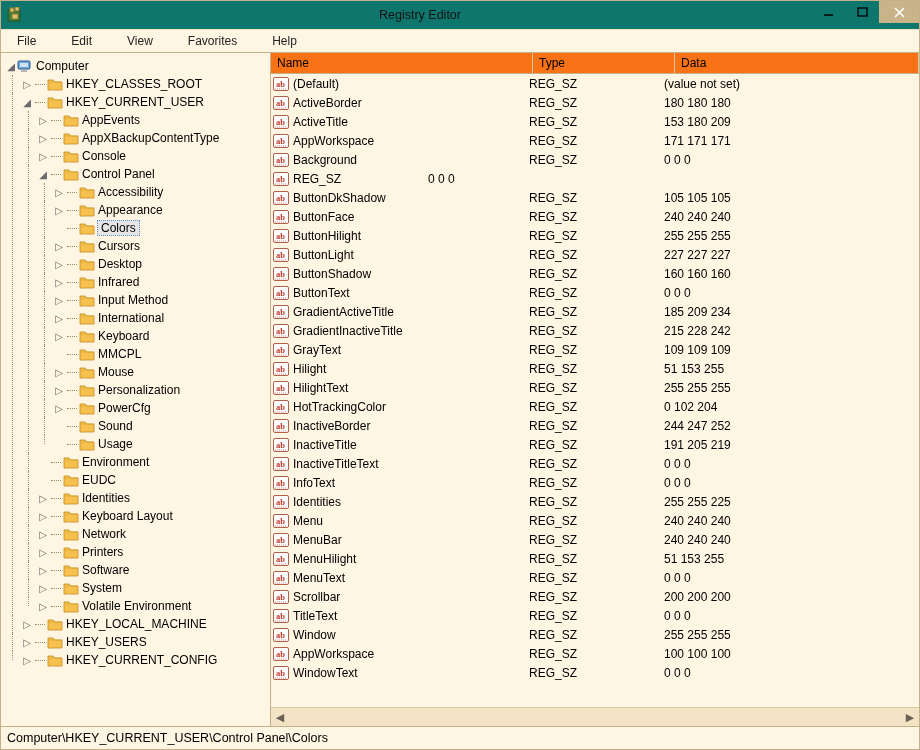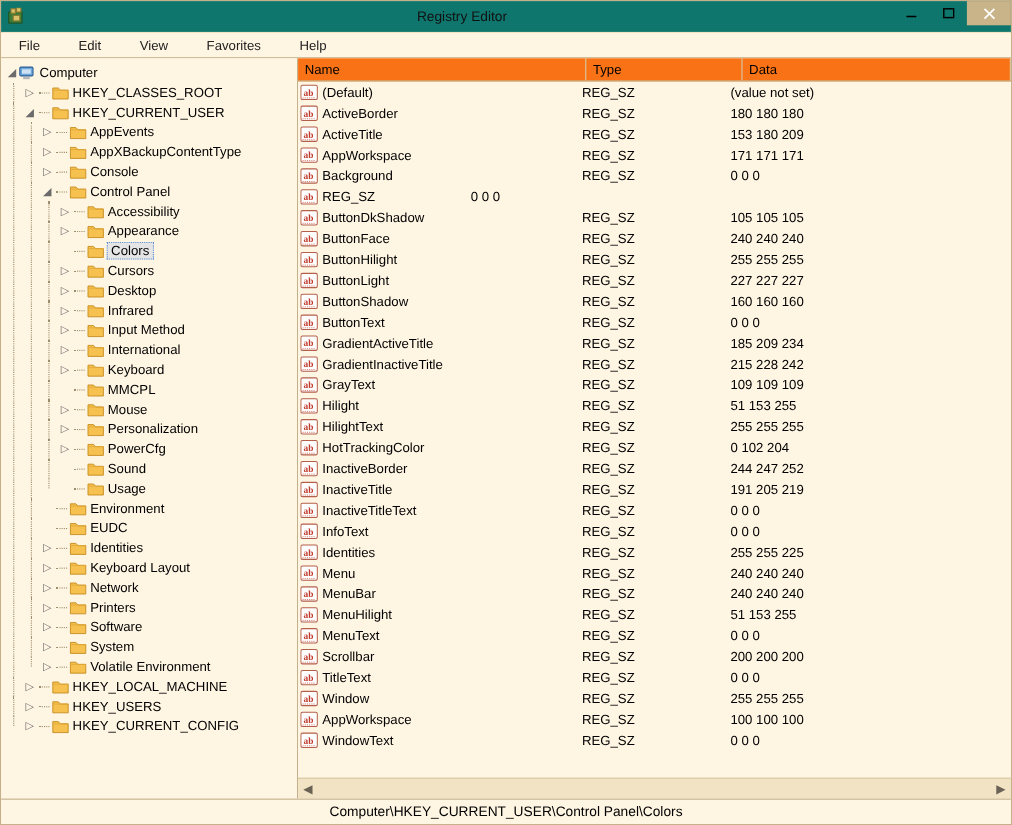--- a/index.html
+++ b/index.html
@@ -190,21 +190,20 @@
   }
   
   .statusbar {
     height: 22px;
     display: flex;
     align-items: center;
     padding: 0 6px;
     border-top: 1px solid #c4b089;
     background: #fff5e3;
     font-size: 12.5px;
-    justify-content: center;
   }
   
   .tree-pane::-webkit-scrollbar { width: 0px; }
 </style>
 </head>
 <body>
 
 <svg width="0" height="0" style="position:absolute">
   <defs>
     <g id="folder-shape">

